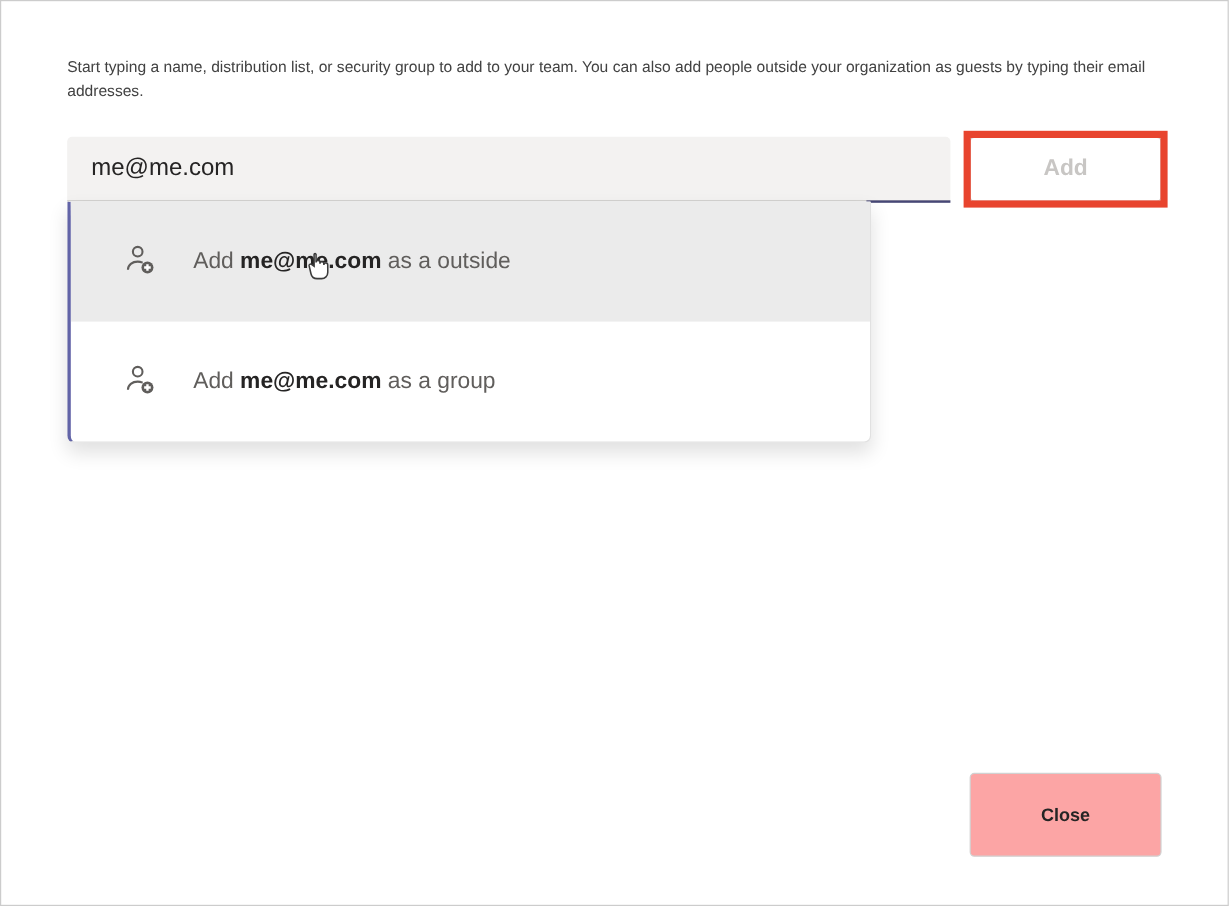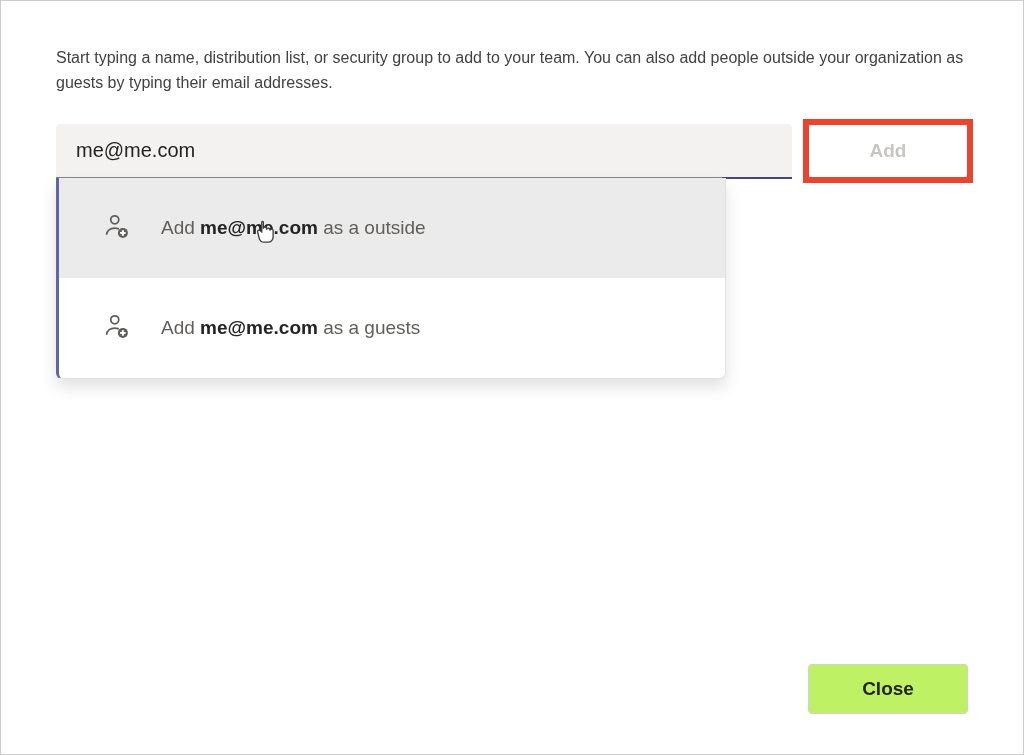--- a/index.html
+++ b/index.html
@@ -18,21 +18,21 @@
     .dialog {
       padding: 45px 55px 30px 55px;
     }
     .dialog-title {
       font-size: 28px;
       font-weight: 700;
       color: #252424;
       margin-bottom: 22px;
     }
     .dialog-description {
-      font-size: 16px;
+      font-size: 13px;
       color: #424242;
       line-height: 1.55;
       margin-bottom: 28px;
     }
     .input-row {
       display: flex;
       gap: 16px;
       align-items: flex-start;
       position: relative;
     }
@@ -123,26 +123,26 @@
     .suggestion-text .bold {
       font-weight: 700;
       color: #252424;
     }
     .footer {
       position: absolute;
       bottom: 40px;
       right: 55px;
     }
     .close-button {
-      height: 50px;
+      height: 70px;
       width: 160px;
-      background: #bef264;
+      background: #fca5a5;
       border: 1px solid #d1d1d1;
       color: #252424;
-      font-size: 19px;
+      font-size: 15px;
       font-weight: 600;
       border-radius: 4px;
       cursor: pointer;
     }
     .cursor-icon {
       position: absolute;
       top: 42px;
       left: 195px;
       color: #3c3c3c;
       pointer-events: none;
@@ -173,21 +173,21 @@
                 <path d="M7 2v9l-2-1.5c-.8-.6-2 .2-1.8 1.2l1.4 6c.5 2.2 2.4 3.8 4.7 3.8h3.5c2.6 0 4.7-2.1 4.7-4.7V10c0-.8-.7-1.5-1.5-1.5S14.5 9.2 14.5 10V9c0-.8-.7-1.5-1.5-1.5S11.5 8.2 11.5 9V8c0-.8-.7-1.5-1.5-1.5S8.5 7.2 8.5 8V2c0-.4-.3-.75-.75-.75S7 1.6 7 2z" fill="#fff" stroke="#3c3c3c" stroke-width="1.2"></path>
               </svg></span>
           </div>
           <div class="suggestion-item">
             <span class="suggestion-icon"><svg width="30" height="30" viewBox="0 0 24 24" fill="none" stroke="currentColor" stroke-width="1.4">
                 <circle cx="11" cy="7" r="3.2"></circle>
                 <path d="M4.5 19c0-3.2 2.9-5.4 6.5-5.4 1.2 0 2.3.3 3.3.7"></path>
                 <circle cx="17.5" cy="17.5" r="4" fill="currentColor" stroke="none"></circle>
                 <path d="M17.5 15.3v4.4M15.3 17.5h4.4" stroke="#fff" stroke-width="1.6"></path>
               </svg></span>
-            <span class="suggestion-text"><span>Add </span><span class="bold">me@me.com</span><span> as a guests</span></span>
+            <span class="suggestion-text"><span>Add </span><span class="bold">me@me.com</span><span> as a group</span></span>
           </div>
         </div>
     </div>
 
     <div class="add-button-wrapper">
       <button class="add-button" disabled="">Add</button>
       <div class="add-button-highlight"></div>
     </div>
   </div>
 </div>

